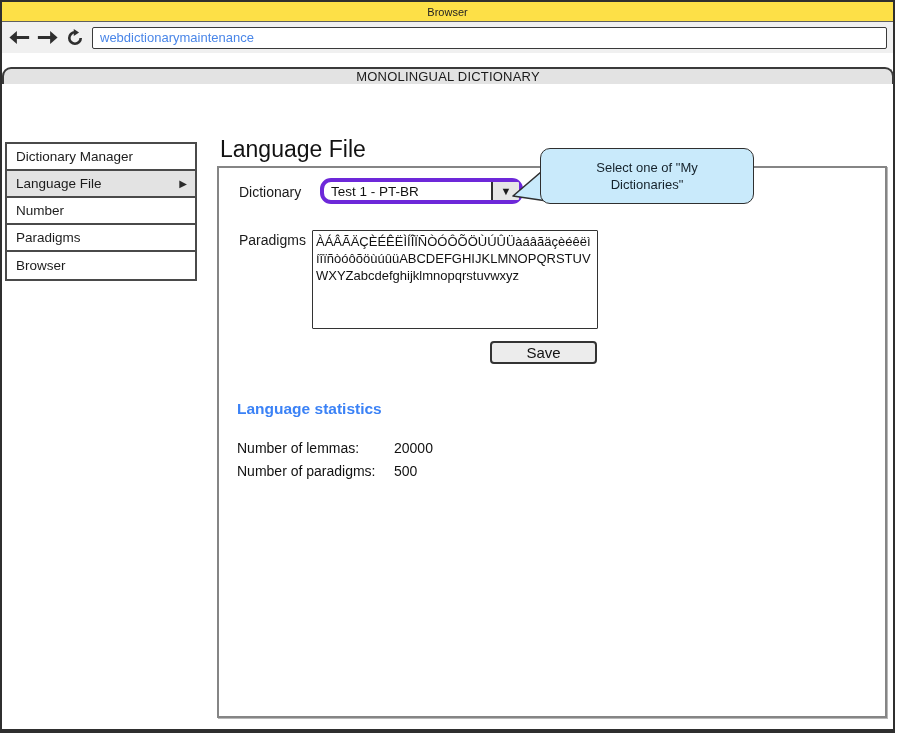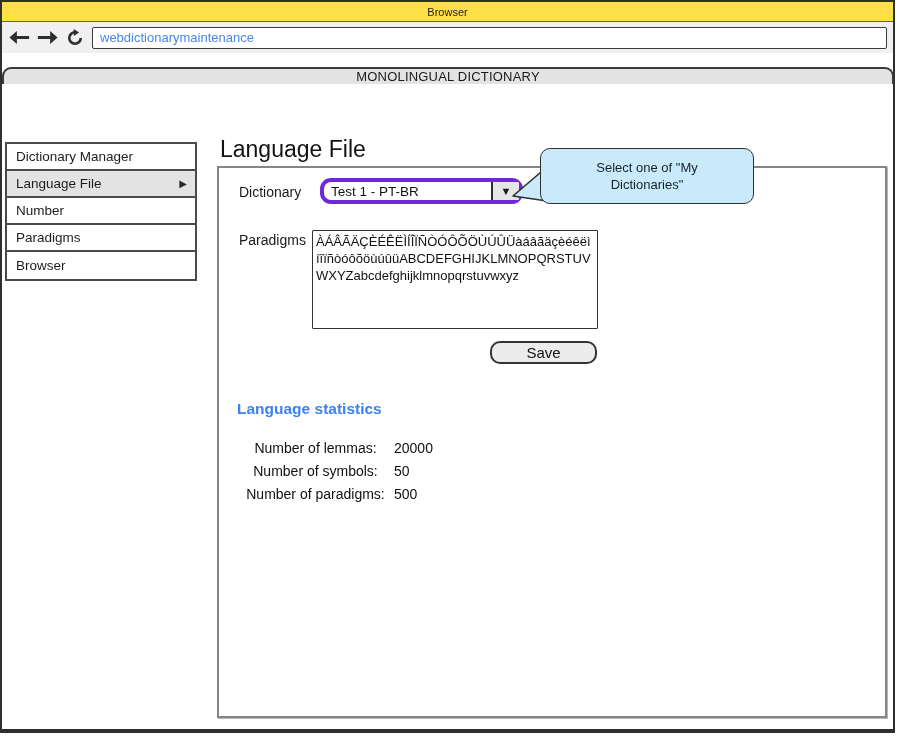--- a/index.html
+++ b/index.html
@@ -54,28 +54,28 @@
   .combo-btn { width:28px; background:#e6e6e6; border-left:2px solid #2f2f2f;
                border-radius:0 1px 1px 0; display:flex; align-items:center; justify-content:center;
                font-size:11px; color:#1c1c1c; }
 
   .alpha-area { position:absolute; left:93px; top:62px; width:286px; height:99px;
                 border:1.5px solid #333; border-radius:1px; resize:none;
                 font-family:"Liberation Sans", sans-serif; font-size:13px; line-height:17px;
                 color:#111; padding:2px 3px; overflow:hidden; background:#fff; }
 
   .save-btn { position:absolute; left:271px; top:173px; width:107px; height:23px;
-              background:#ececec; border:2px solid #333; border-radius:10px;
+              background:#ececec; border:2px solid #333; border-radius:4px;
               display:flex; align-items:center; justify-content:center;
               font-size:15px; color:#111; cursor:pointer; }
 
   .stats-heading { position:absolute; left:18px; top:232px; font-size:15.5px;
                    font-weight:bold; color:#3b82f6; }
   .stats-rows { position:absolute; left:18px; top:268px; font-size:14px; color:#111; }
-  .stat-row { display:flex; height:23px; align-items:center;text-align:center; }
+  .stat-row { display:flex; height:23px; align-items:center; }
   .stat-label { width:157px; }
 
   .tooltip { position:absolute; left:538px; top:62px; width:214px; height:56px;
              background:#c9eafb; border:1.5px solid #2f2f2f; border-radius:10px;
              display:flex; flex-direction:column; align-items:center; justify-content:center;
              font-size:13px; line-height:17px; color:#15222b; text-align:center; z-index:5; }
   .tooltip-tail { position:absolute; left:505px; top:76px; z-index:4; }
 </style>
 </head>
 <body>
@@ -157,24 +157,20 @@
         </div>
 
         <div class="stats-heading">Language statistics</div>
 
         <div class="stats-rows">
           <div class="stat-row">
             <span class="stat-label">Number of lemmas:</span>
             <span class="stat-value">20000</span>
           </div>
           <div class="stat-row">
-            <span class="stat-label">Number of symbols:</span>
-            <span class="stat-value">50</span>
-          </div>
-          <div class="stat-row">
             <span class="stat-label">Number of paradigms:</span>
             <span class="stat-value">500</span>
           </div>
         </div>
       </div>
 
       <svg class="tooltip-tail" width="46" height="44" viewBox="0 0 46 44">
         <path d="M34,10 L6,34 L40,39 Z" fill="#c9eafb" stroke="none"></path>
         <path d="M34,10 L6,34 L40,39" fill="none" stroke="#2f2f2f" stroke-width="1.6" stroke-linejoin="round"></path>
       </svg>

